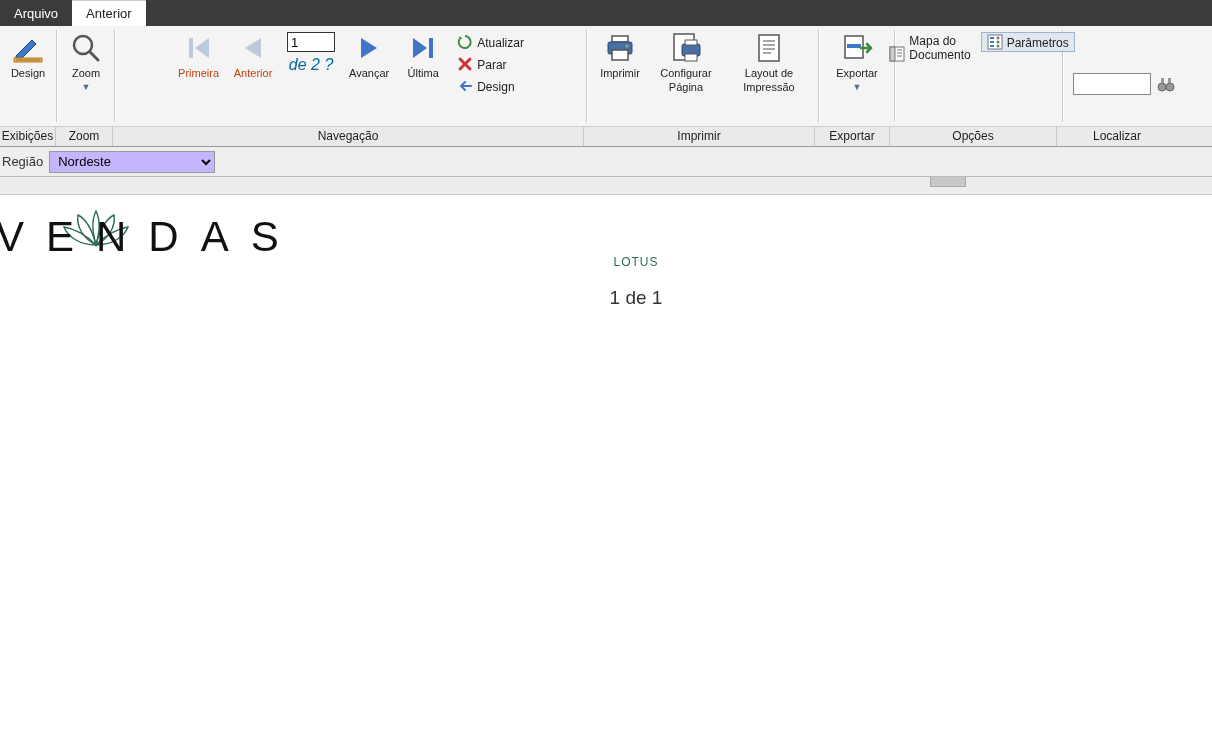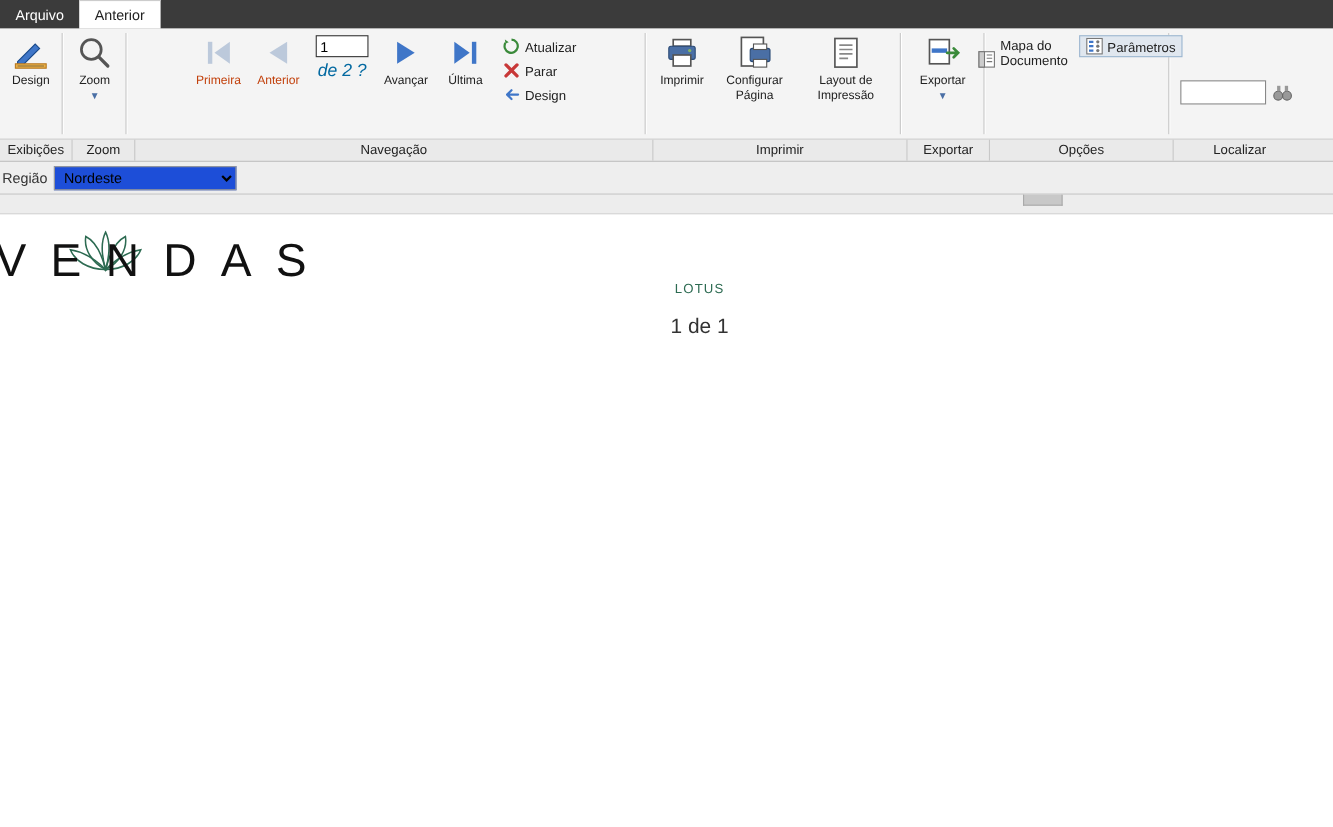--- a/index.html
+++ b/index.html
@@ -33,21 +33,21 @@
   .page-input { width: 48px; height: 20px; border: 1px solid #333; font-size: 13px; padding: 1px 3px; }
   .page-of { font-size: 16px; margin-top: 4px; color: #0369a1; font-style: italic; }
 
   .dropdown-arrow { font-size: 9px; color: #4a6fa5; margin-top: 2px; }
 
   .search-input { width: 78px; height: 22px; border: 1px solid #888; font-size: 12px; padding: 2px 4px; }
 
   
   .param-bar { background: #eee; border-bottom: 1px solid #bbb; padding: 4px 2px; display: flex; align-items: center; gap: 6px; height: 30px; }
   .param-label { font-size: 13px; }
-  .param-select { width: 166px; height: 22px; background: #1d4ed8; border: 1px solid #999; font-size: 13px; padding: 1px 4px; }
+  .param-select { width: 166px; height: 22px; background: #c4b5fd; border: 1px solid #999; font-size: 13px; padding: 1px 4px; }
 
   
   .spacer-row { height: 18px; background: #ededed; border-bottom: 1px solid #ccc; position: relative; }
   .spacer-tab { position: absolute; right: 246px; top: 0; width: 36px; height: 10px; background: #c8c8c8; border: 1px solid #aaa; border-top: none; }
 
   
   .report { background: #fff; padding: 10px 0 40px; position: relative; }
   .report-title { font-size: 42px; font-weight: 300; letter-spacing: 22px; color: #111; position: absolute; left: -4px; top: 18px; }
   .logo-wrap { text-align: center; margin-left: 60px; }
   .logo-svg { width: 72px; height: 46px; }
@@ -271,21 +271,21 @@
             <rect x="4" y="3" width="3" height="5" fill="#999"></rect>
             <rect x="11" y="3" width="3" height="5" fill="#999"></rect>
           </svg>
         </span>
       </div>
     </div>
 
   </div>
 
   <div class="ribbon-labels">
-    <div class="ribbon-label" style="width:66px;">Exibições</div>
+    <div class="ribbon-label" style="width:56px;">Exibições</div>
     <div class="ribbon-label" style="width:57px;">Zoom</div>
     <div class="ribbon-label" style="width:471px;">Navegação</div>
     <div class="ribbon-label" style="width:231px;">Imprimir</div>
     <div class="ribbon-label" style="width:75px;">Exportar</div>
     <div class="ribbon-label" style="width:167px;">Opções</div>
     <div class="ribbon-label" style="width:120px; border-right:none;">Localizar</div>
   </div>
 </div>
 
 <div class="param-bar">

